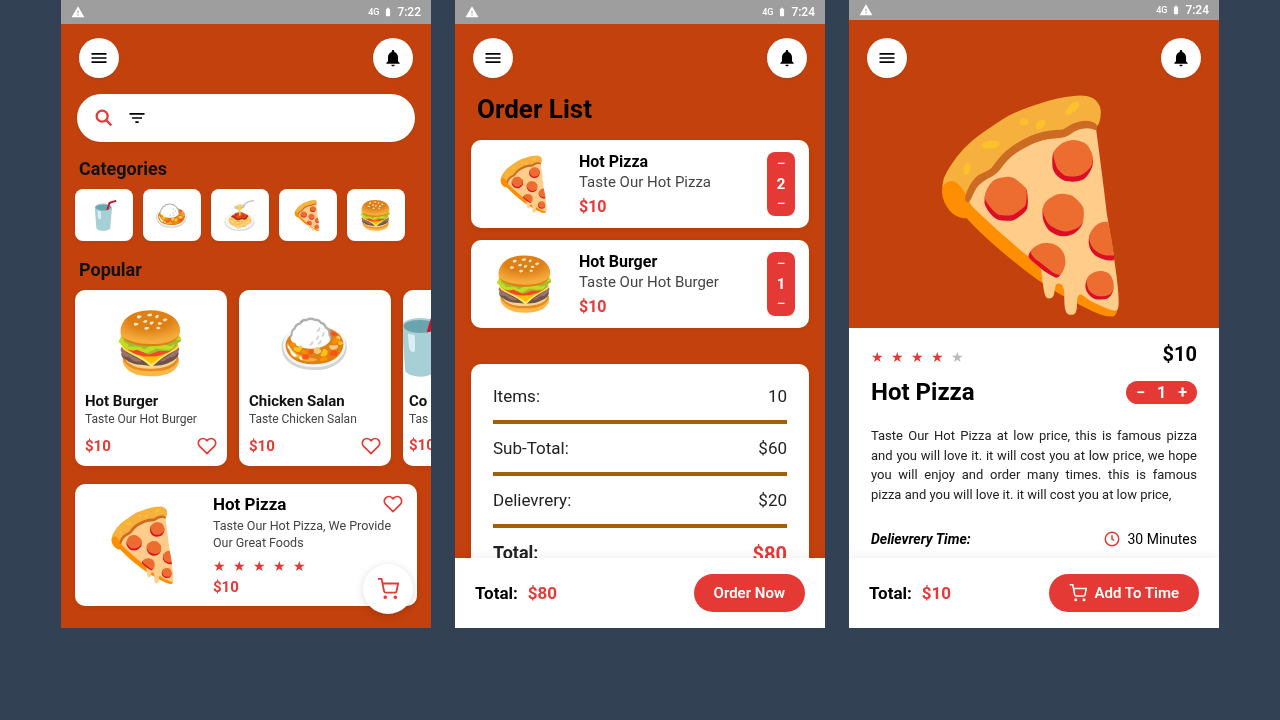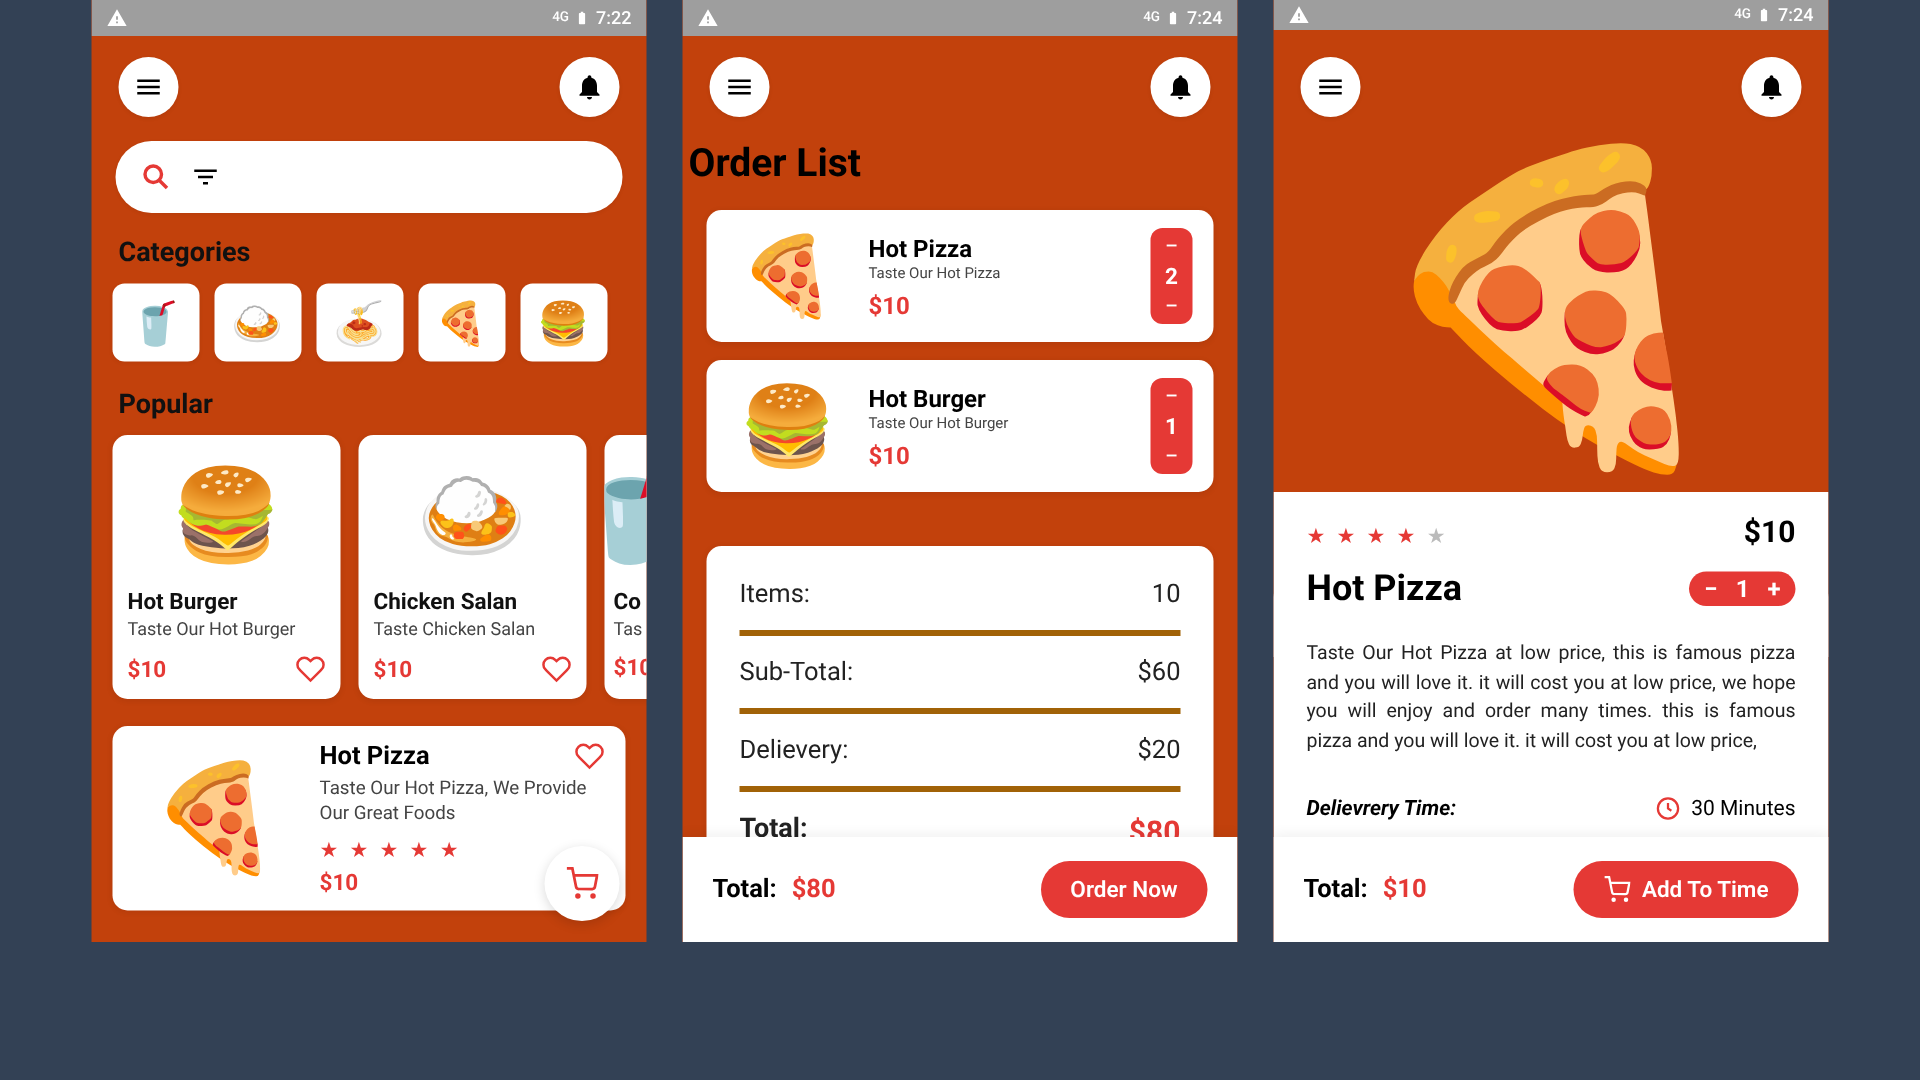--- a/index.html
+++ b/index.html
@@ -118,35 +118,35 @@
   right: 18px;
   bottom: 14px;
   width: 50px; height: 50px;
   background: #fff;
   border-radius: 50%;
   box-shadow: 0 2px 8px rgba(0,0,0,0.15);
   display: flex; align-items: center; justify-content: center;
 }
 
 
-.h1 { font-size: 26px; font-weight: 700; padding: 6px 4px 16px; }
+.h1 { font-size: 26px; font-weight: 700; padding: 6px 22px 16px; }
 .orderitem {
   margin: 0 16px 12px;
   background: #fff;
   border-radius: 10px;
   box-shadow: 0 1px 4px rgba(0,0,0,0.08);
   padding: 8px 10px;
   display: flex;
   align-items: center;
   gap: 10px;
 }
 .orderitem .oimg { width: 88px; height: 72px; display: flex; align-items: center; justify-content: center; font-size: 52px; }
 .orderitem .oinfo { flex: 1; }
 .orderitem .oinfo .nm { font-size: 16px; font-weight: 700; }
-.orderitem .oinfo .sub { font-size: 10px; color: #444; margin-top: 2px; }
+.orderitem .oinfo .sub { font-size: 15px; color: #444; margin-top: 2px; }
 .orderitem .oinfo .pr { color: #e53935; font-weight: 700; font-size: 16px; margin-top: 6px; }
 .qtybox {
   width: 28px;
   background: #e53935;
   border-radius: 8px;
   color: #fff;
   display: flex;
   flex-direction: column;
   align-items: center;
   padding: 4px 0;
@@ -396,21 +396,21 @@
   <div class="summary">
     <div class="srow">
       <span class="k">Items:</span>
       <span class="v">10</span>
     </div>
     <div class="srow">
       <span class="k">Sub-Total:</span>
       <span class="v">$60</span>
     </div>
     <div class="srow">
-      <span class="k">Delievery:</span>
+      <span class="k">Delievrery:</span>
       <span class="v">$20</span>
     </div>
     <div class="srow total">
       <span class="k">Total:</span>
       <span class="v">$80</span>
     </div>
   </div>
   <div class="bottombar">
     <div>
       <span class="lbl">Total:</span>

